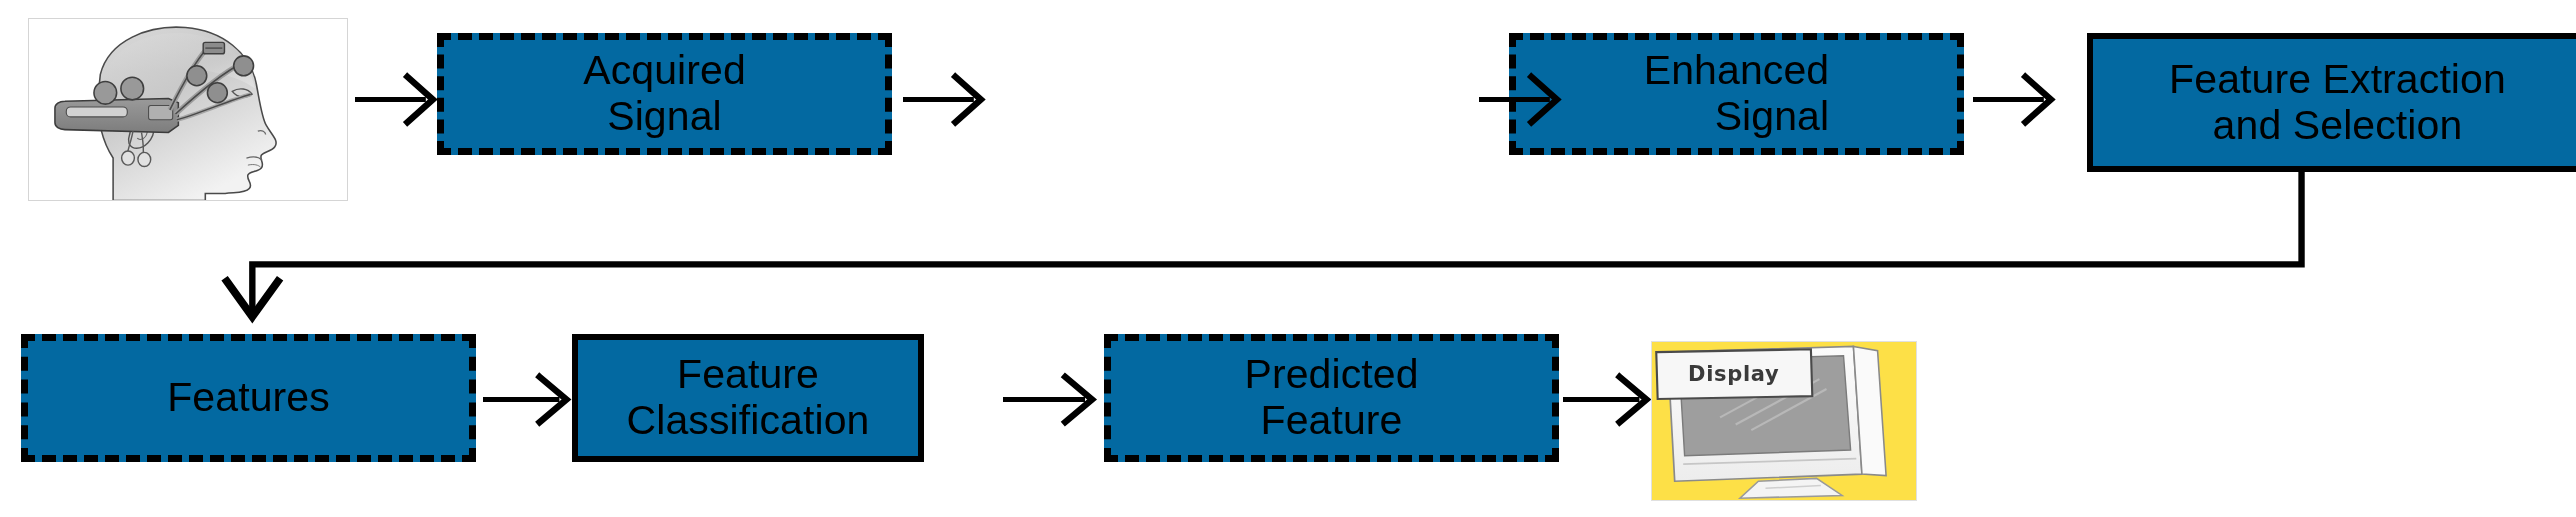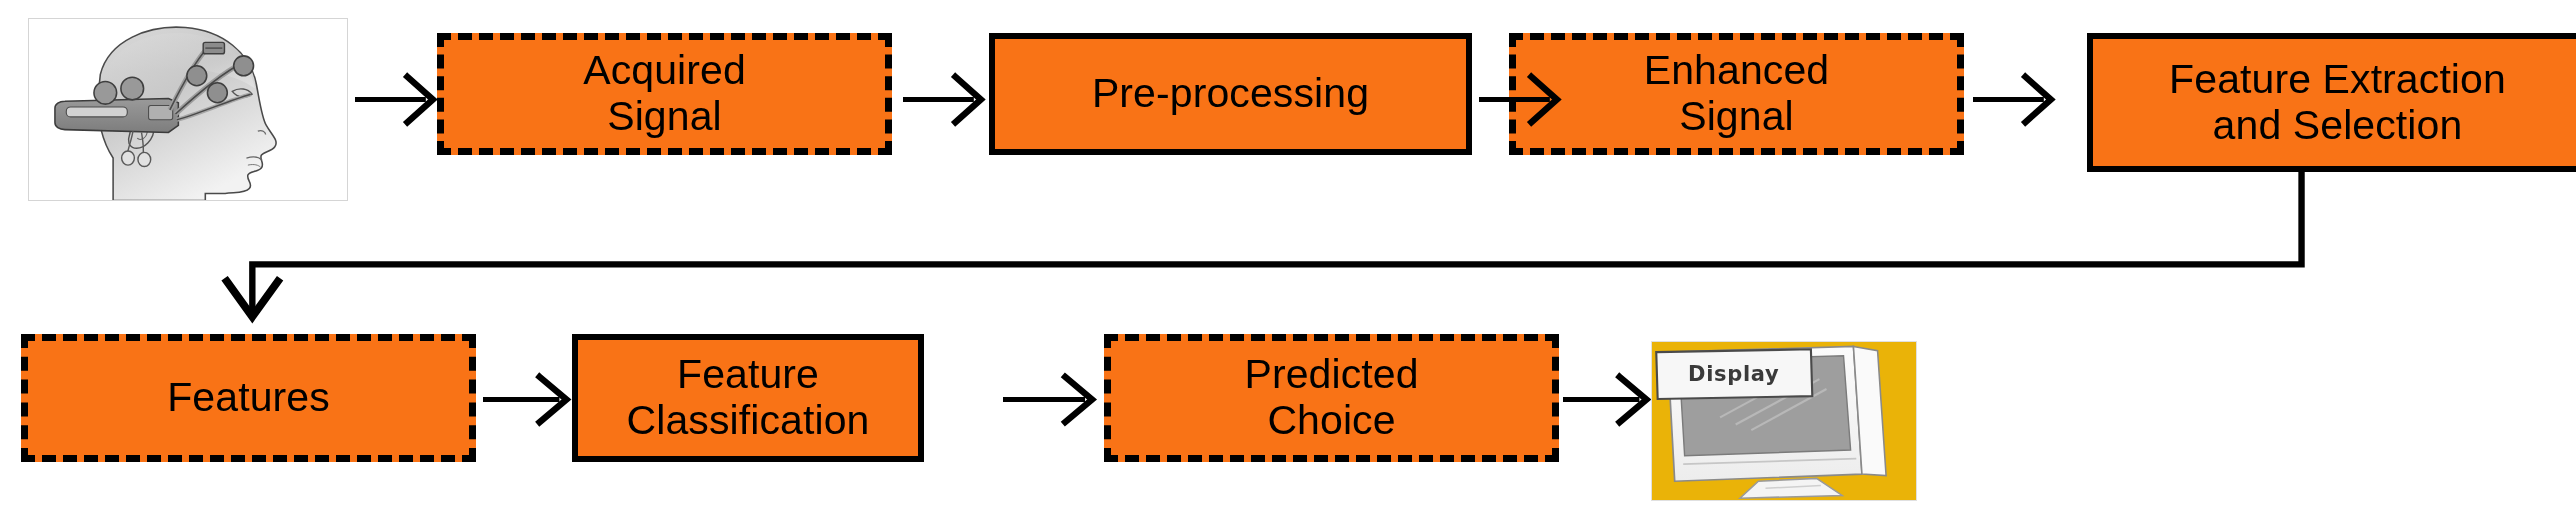--- a/index.html
+++ b/index.html
@@ -19,21 +19,21 @@
   }
 
   
   .node {
     position: absolute;
     box-sizing: border-box;
     display: flex;
     align-items: center;
     justify-content: center;
     text-align: center;
-    background: #f97316;
+    background: #0369a1;
     color: #000000;
     line-height: 1.12;
     white-space: pre-line;
   }
   .node.solid {
     border: 6.4px solid #000000;
   }
   .node.dotted {
     border: 7.8px dashed #000000;
   }
@@ -57,21 +57,21 @@
     background: #ffffff;
     overflow: hidden;
   }
   .headbox svg { display: block; }
 
   
   .monitorbox {
     position: absolute;
     box-sizing: border-box;
     border: 0.7px solid #e0e0e0;
-    background: #eab308;
+    background: #fde047;
     overflow: hidden;
   }
   .monitorbox svg { display: block; }
   .monitor-caption {
     position: absolute;
     font-family: "DejaVu Sans", sans-serif;
     font-size: 21px;
     font-weight: 700;
     color: #3a3a3a;
     letter-spacing: 0.7px;
@@ -157,46 +157,43 @@
         <ellipse cx="162" cy="198" rx="9" ry="10" fill="#e2e2e2"></ellipse>
       </g>
     </svg>
   </div>
 
   <div class="node dotted" style="left:437px; top:33px; width:455px; height:122px;">
     <span class="label">Acquired
 Signal</span>
   </div>
 
-  <div class="node solid" style="left:989px; top:33px; width:483px; height:122px;">
-    <span class="label">Pre-processing</span>
-  </div>
-
-  <div class="node dotted" style="left:1509px; top:33px; width:455px; height:122px;">
+
+  <div class="node dotted" style="left:1509px; top:33px; width:455px; height:122px;text-align:right;">
     <span class="label">Enhanced
 Signal</span>
   </div>
 
   <div class="node solid" style="left:2055px; top:33px; width:501px; height:139px;margin-left:32px;">
     <span class="label">Feature Extraction
 and Selection</span>
   </div>
 
   <div class="node dotted" style="left:21px; top:334px; width:455px; height:128px;">
     <span class="label">Features</span>
   </div>
 
   <div class="node solid" style="left:572px; top:334px; width:352px; height:128px;">
     <span class="label">Feature
 Classification</span>
   </div>
 
   <div class="node dotted" style="left:1104px; top:334px; width:455px; height:128px;">
     <span class="label">Predicted
-Choice</span>
+Feature</span>
   </div>
 
   <div class="conn" style="left:355px; top:71px; width:85px; height:57px;">
     <svg width="85" height="57" viewBox="0 0 120 80">
       <line x1="0" y1="40" x2="100" y2="40" stroke="#000" stroke-width="7"></line>
       <polyline points="74,8 110,40 74,72" fill="none" stroke="#000" stroke-width="9" stroke-linecap="square" stroke-linejoin="miter"></polyline>
     </svg>
   </div>
 
   <div class="conn" style="left:903px; top:71px; width:85px; height:57px;">

